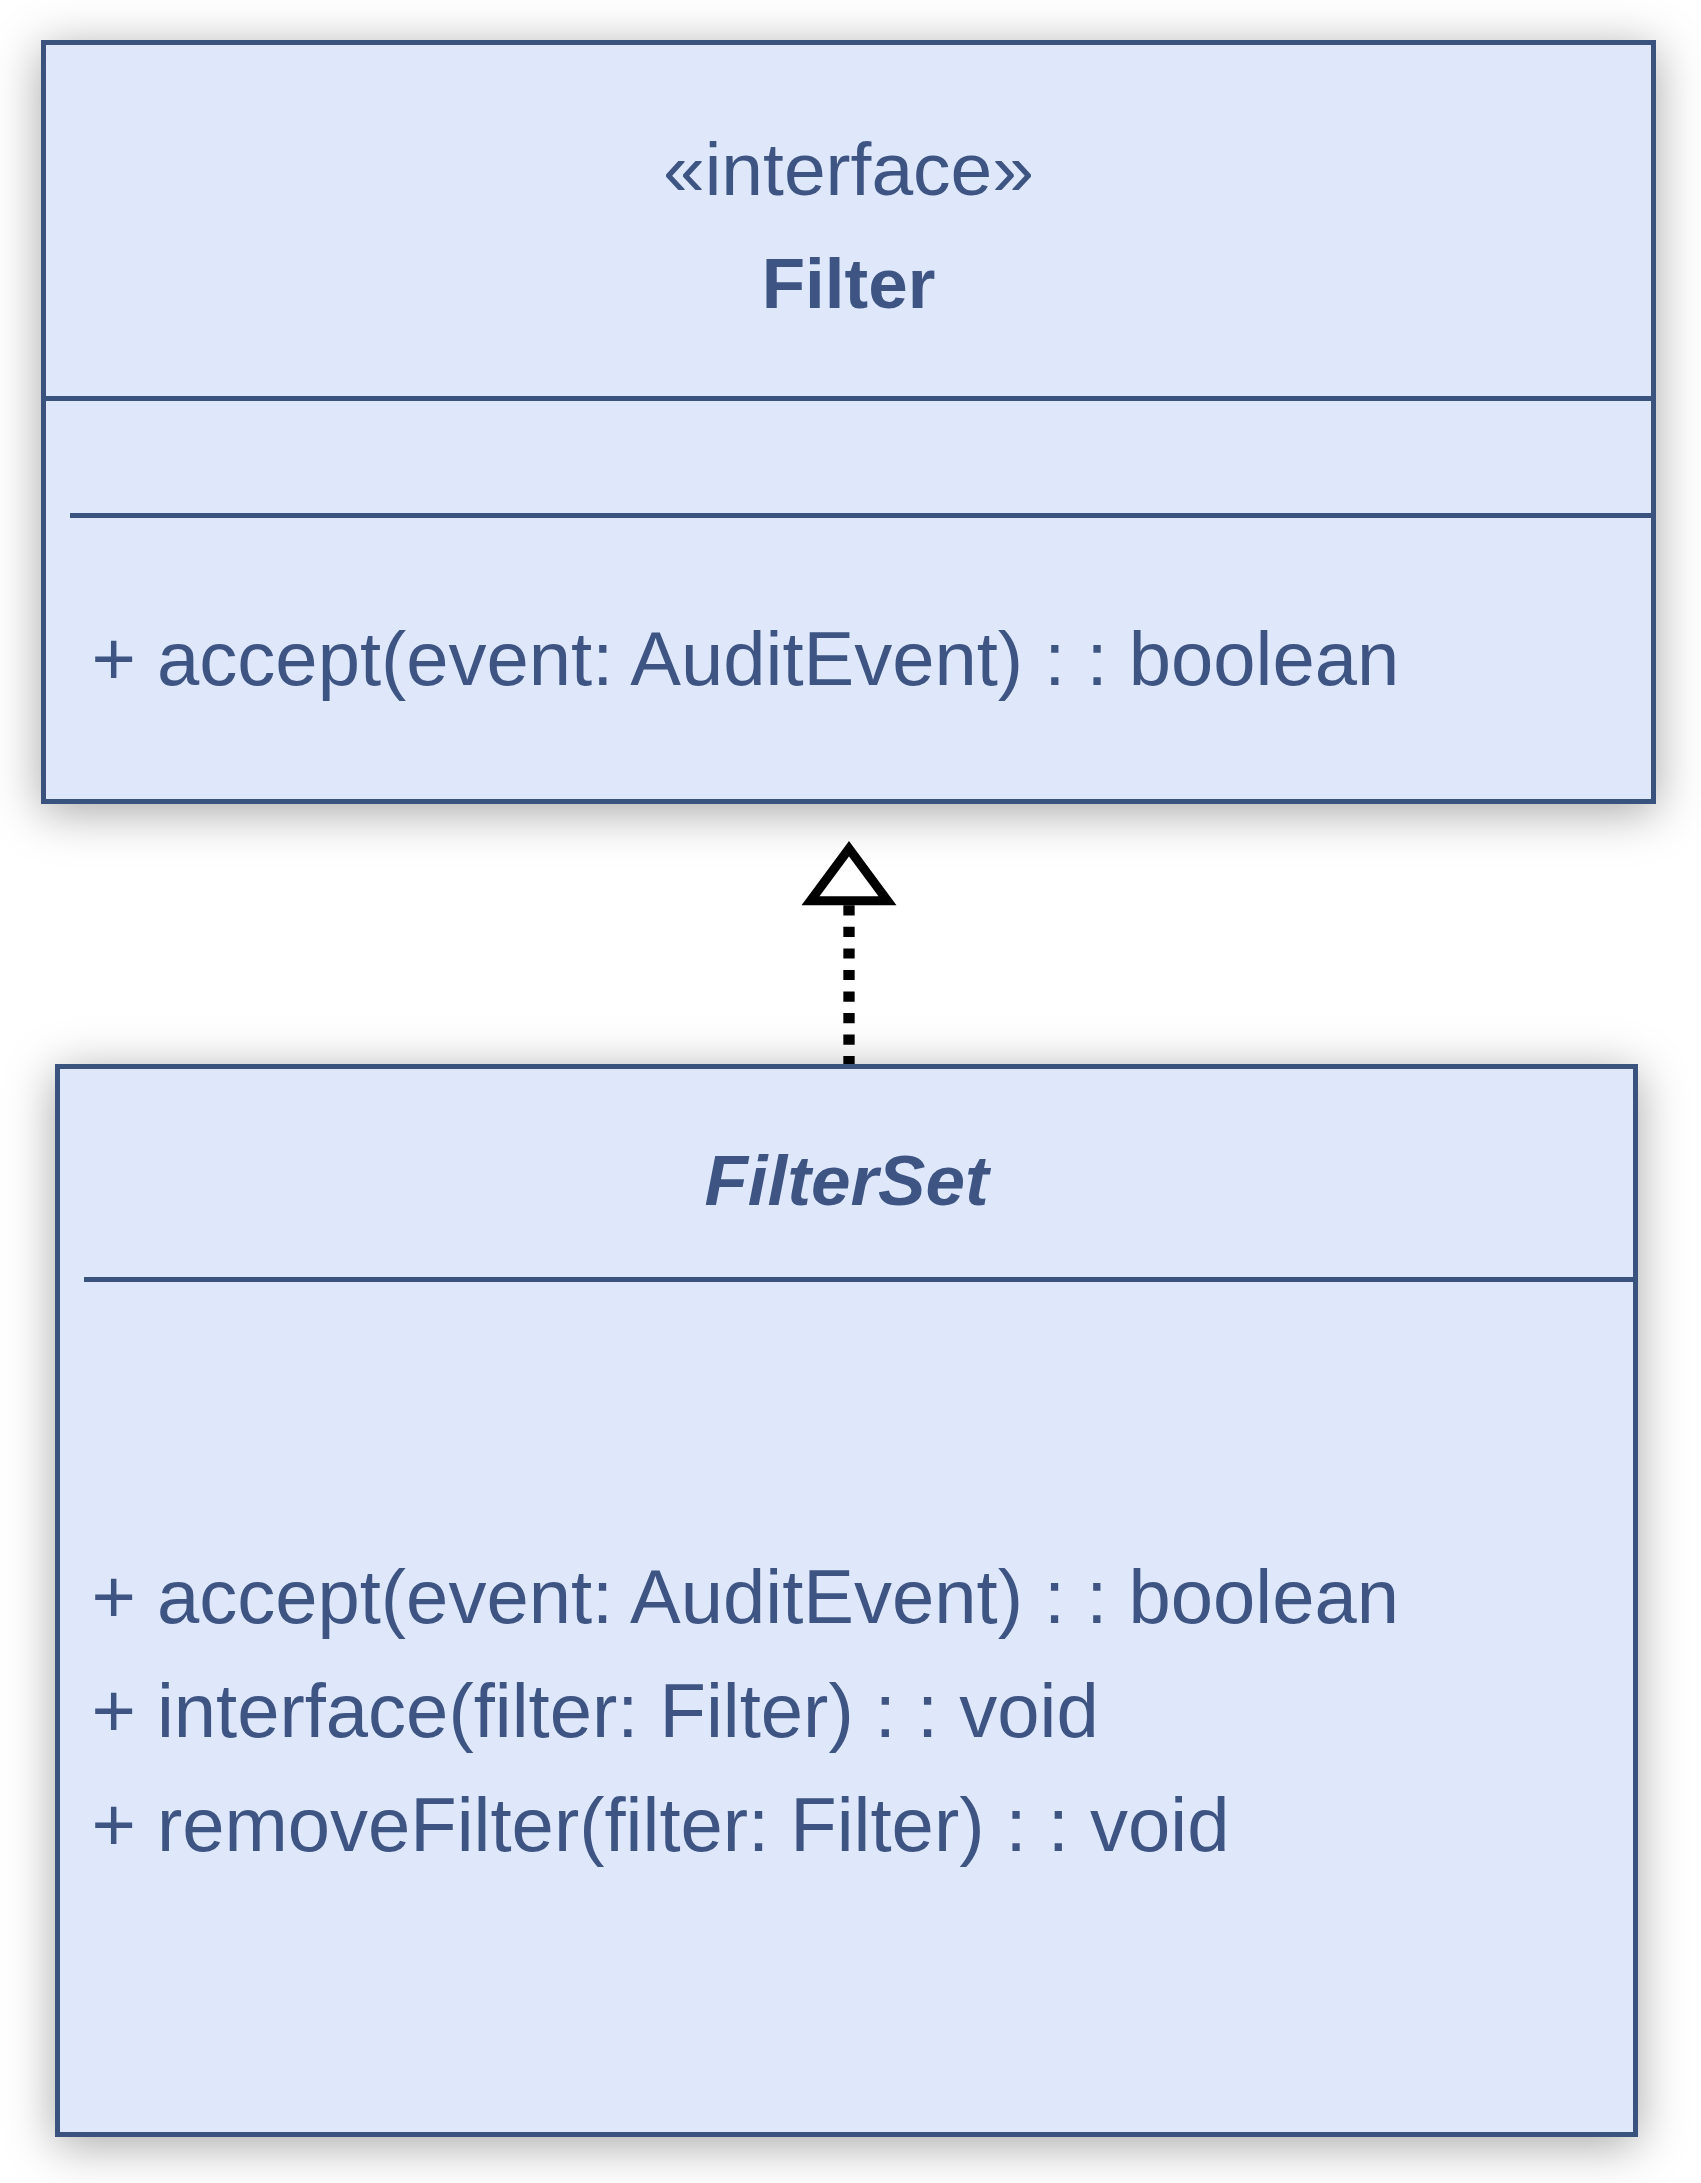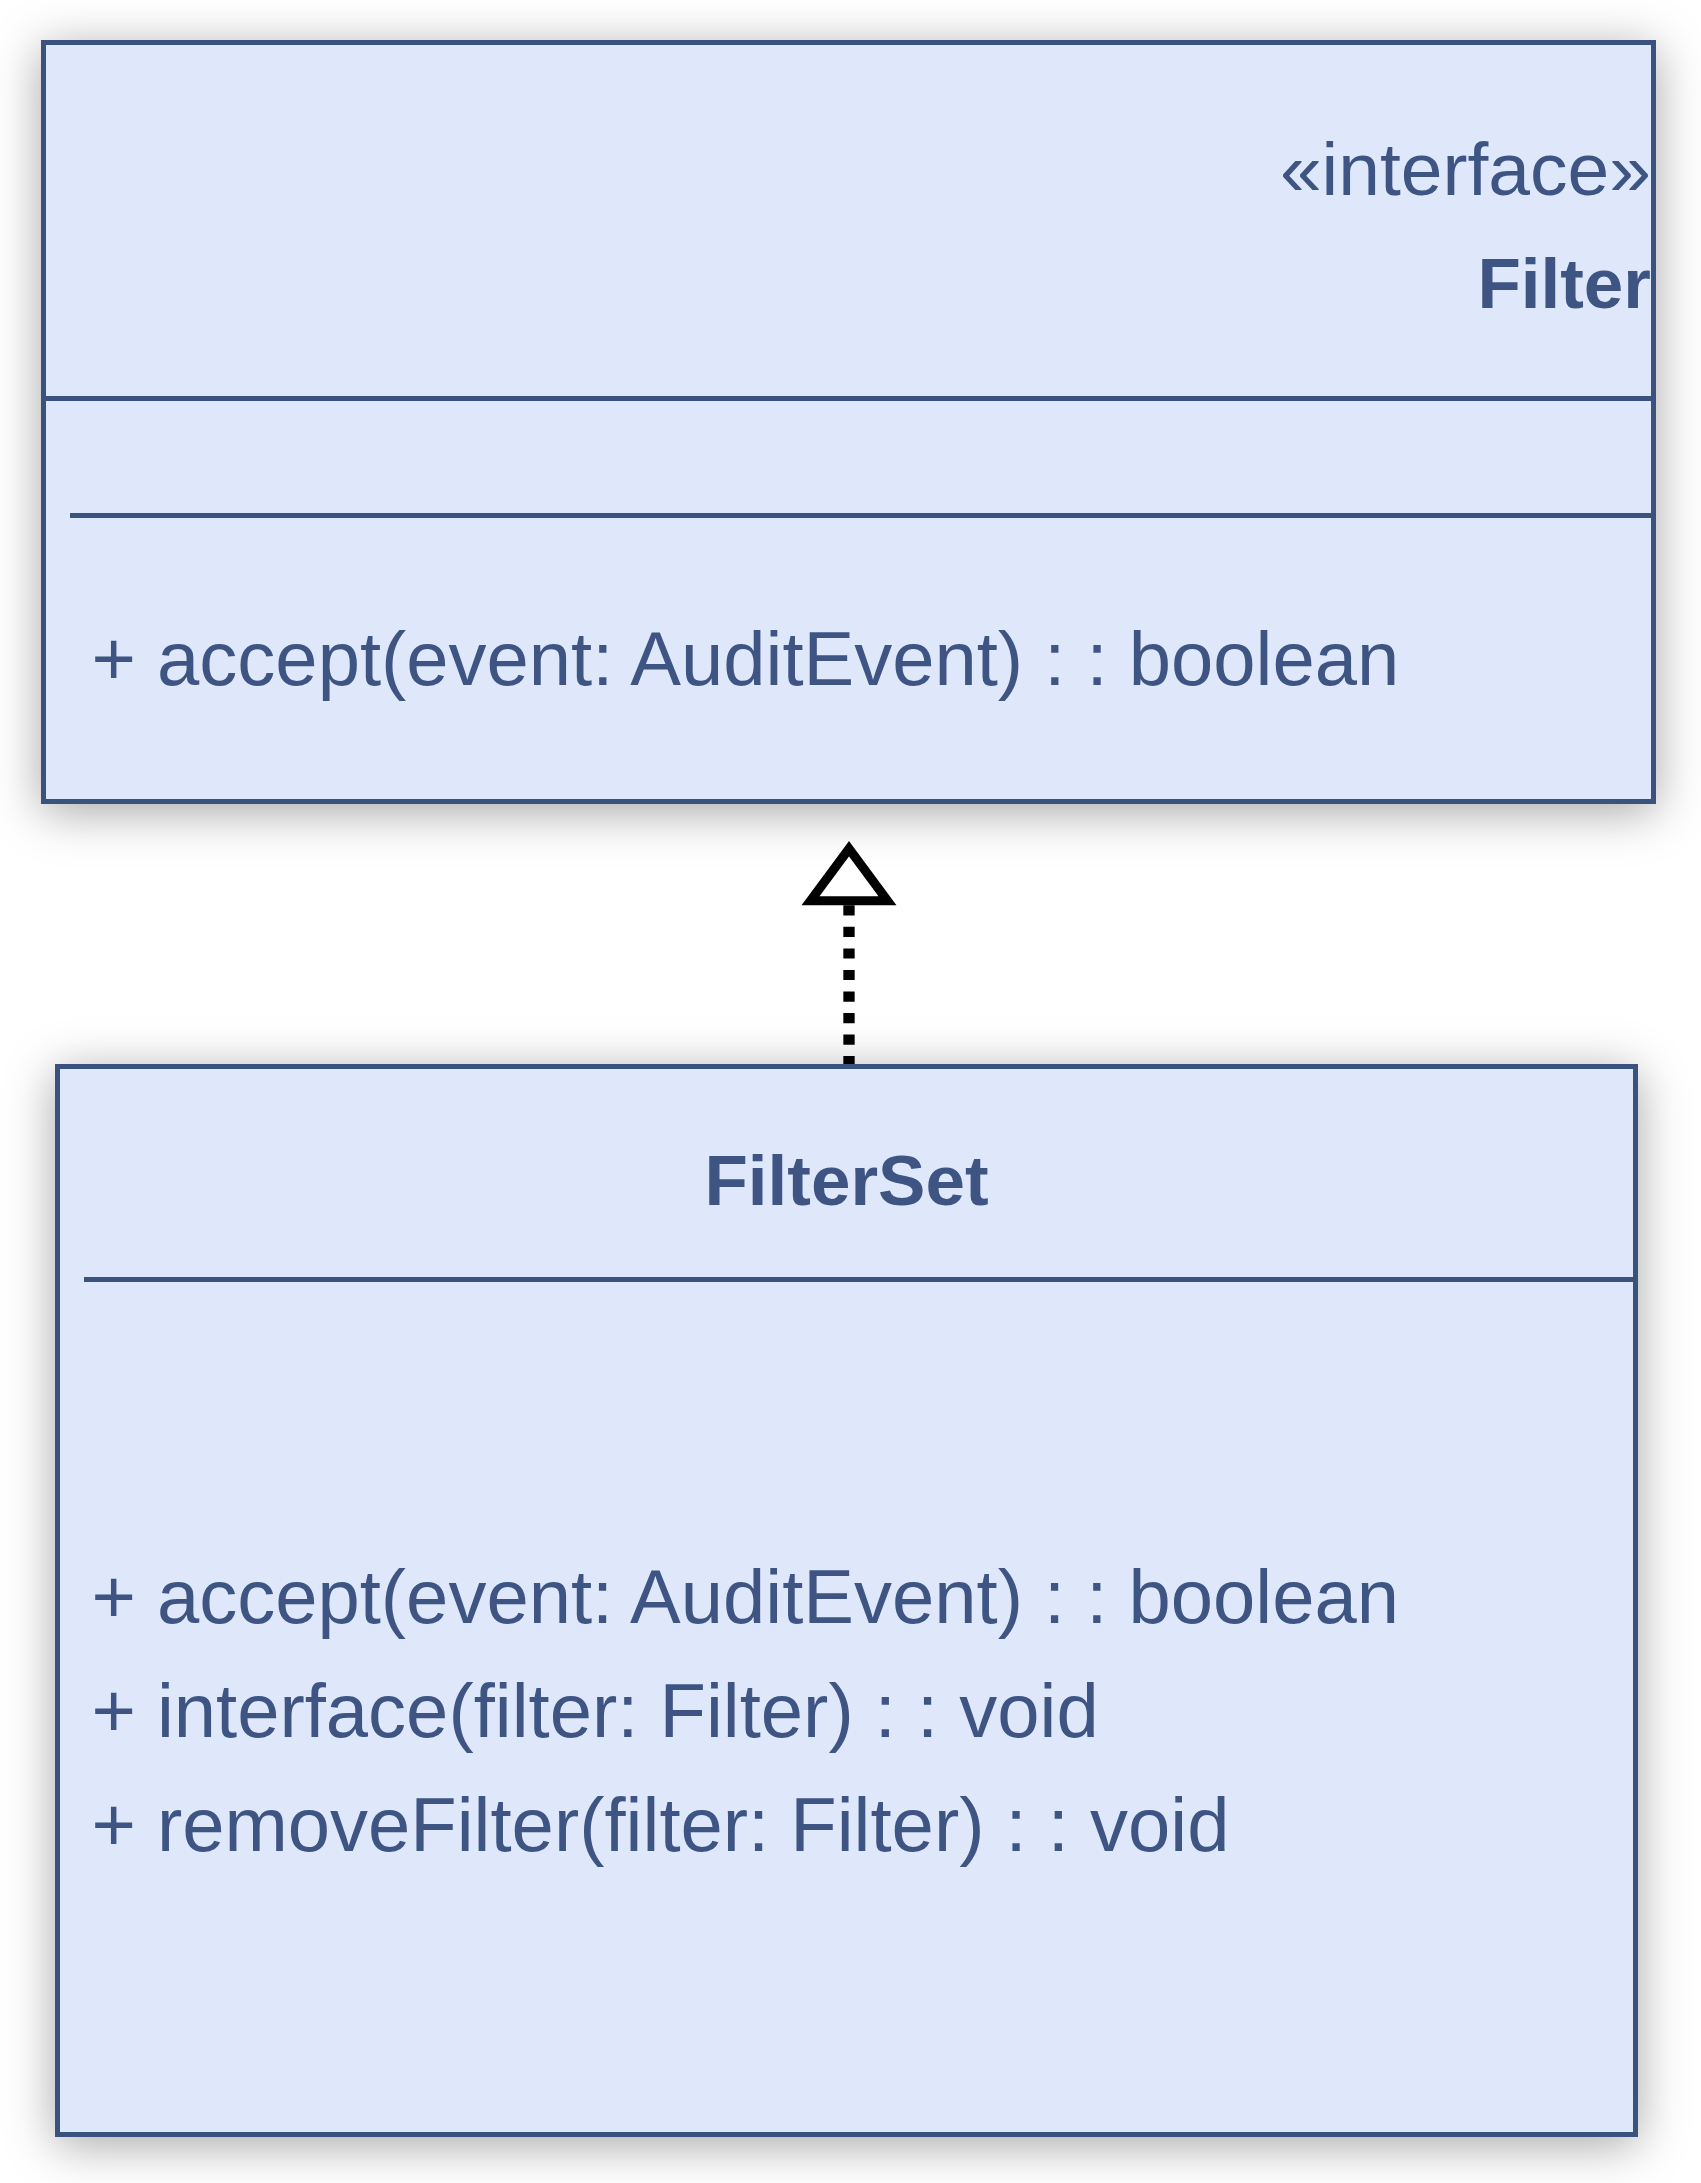--- a/index.html
+++ b/index.html
@@ -22,39 +22,40 @@
     box-shadow: 0 8px 45px rgba(0, 0, 0, 0.35);
   }
   .compartment { box-sizing: border-box; }
   .compartment + .compartment { border-top: 5.7px solid var(--box-border, #3a527e); }
 
   #interface-box { left: 41px; top: 40px; width: 1615px; height: 764px; }
   #interface-box .cmp-header {
     height: 351px;
     display: flex;
     flex-direction: column;
-    align-items: flex-end;
+    align-items: center;
     justify-content: center;
     gap: 17px;
     padding-top: 11.4px;
   }
   .stereotype { font-size: 75px; line-height: 97px; }
   .class-name { font-size: 71px; font-weight: bold; line-height: 97px; }
   #interface-box .cmp-attrs { height: 117px; }
   .member-list { display: flex; flex-direction: column; justify-content: center; margin-left: 24px; }
   #interface-box .cmp-methods { flex: 1; padding-left: 21.6px; }
   .member { font-size: 76px; line-height: 114px; white-space: pre; }
 
   #filterset-box { left: 55px; top: 1064px; width: 1583px; height: 1073px; }
   #filterset-box .cmp-header {
     height: 208px;
     display: flex;
     align-items: center;
     justify-content: center;
     padding-top: 14px;
+    font-style: italic;
   }
   #filterset-box .cmp-attrs { height: 271px; padding-left: 7.4px; padding-top: 28.4px; }
   #filterset-box .cmp-methods { flex: 1; padding-left: 7.4px; padding-top: 8px; }
 
   .arrow-svg { position: absolute; left: 785px; top: 803px; }
   .arrow-triangle {
     fill: #ffffff;
     stroke: var(--arrow, #000000);
     stroke-width: 16;
     stroke-linejoin: miter;

